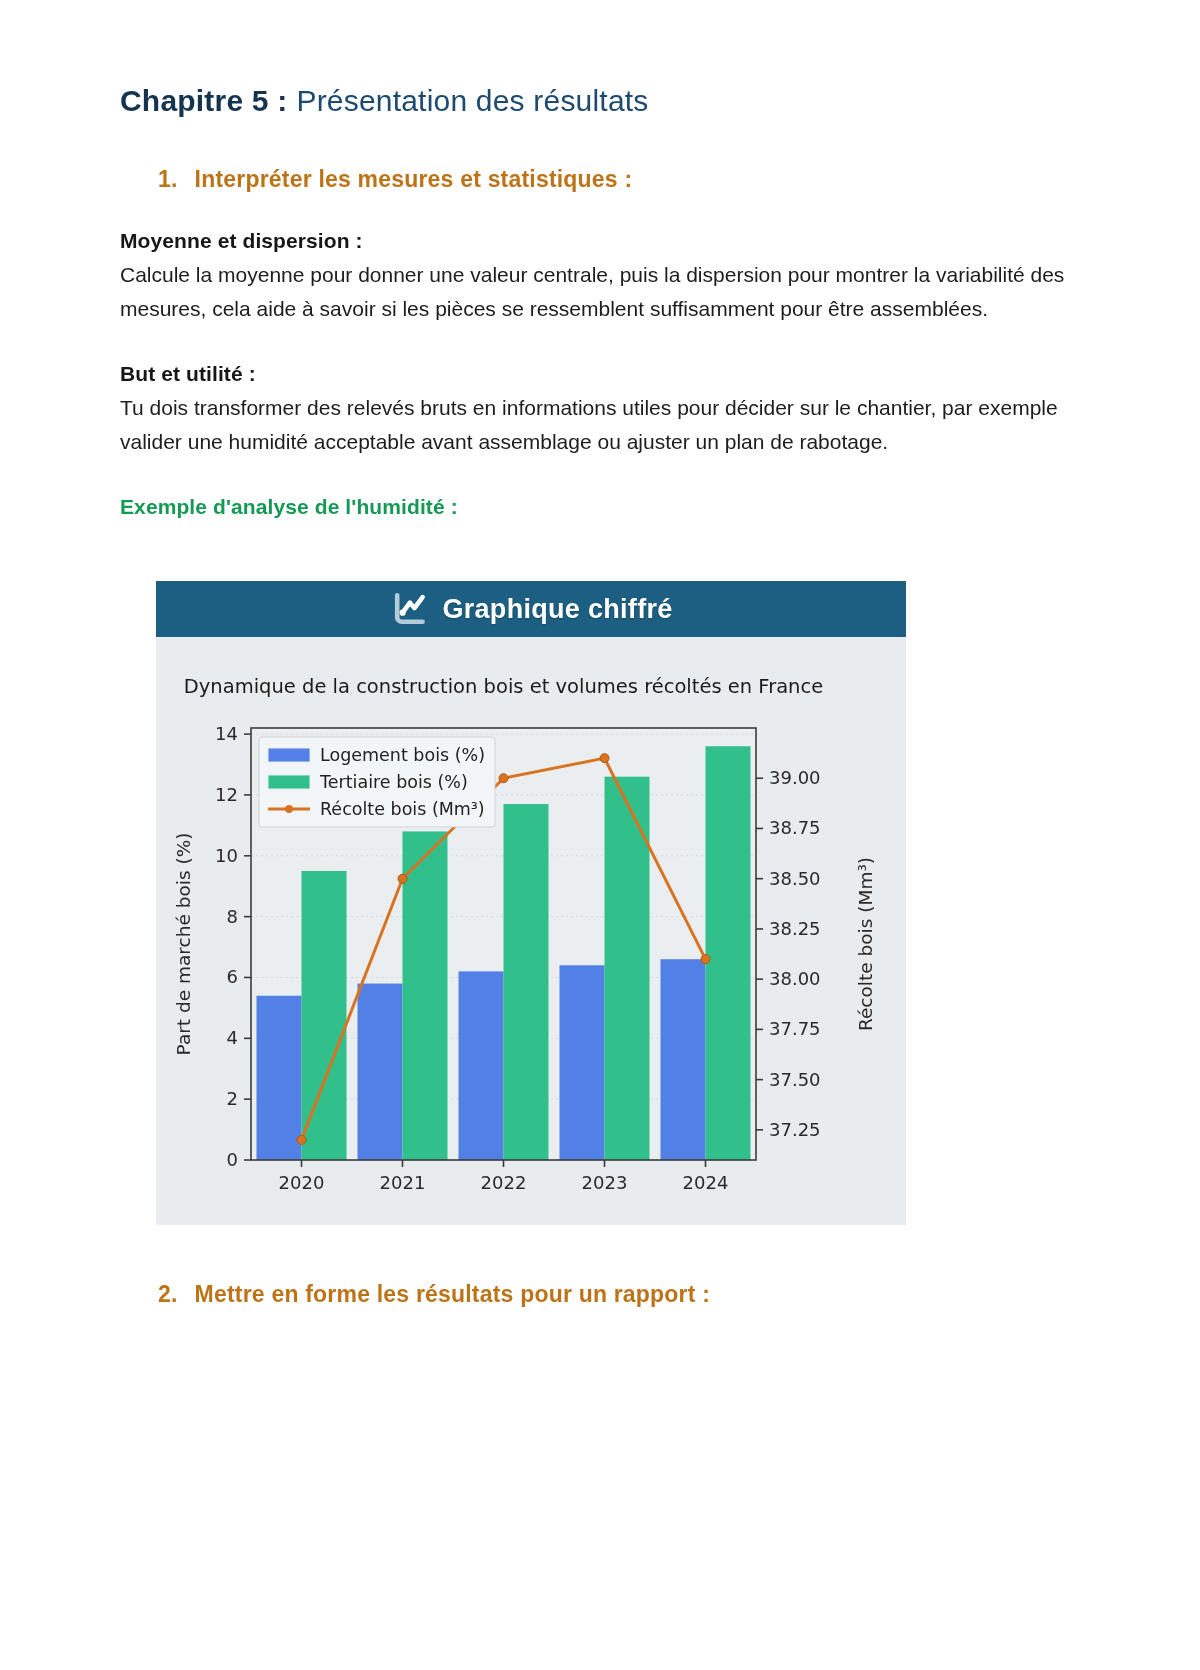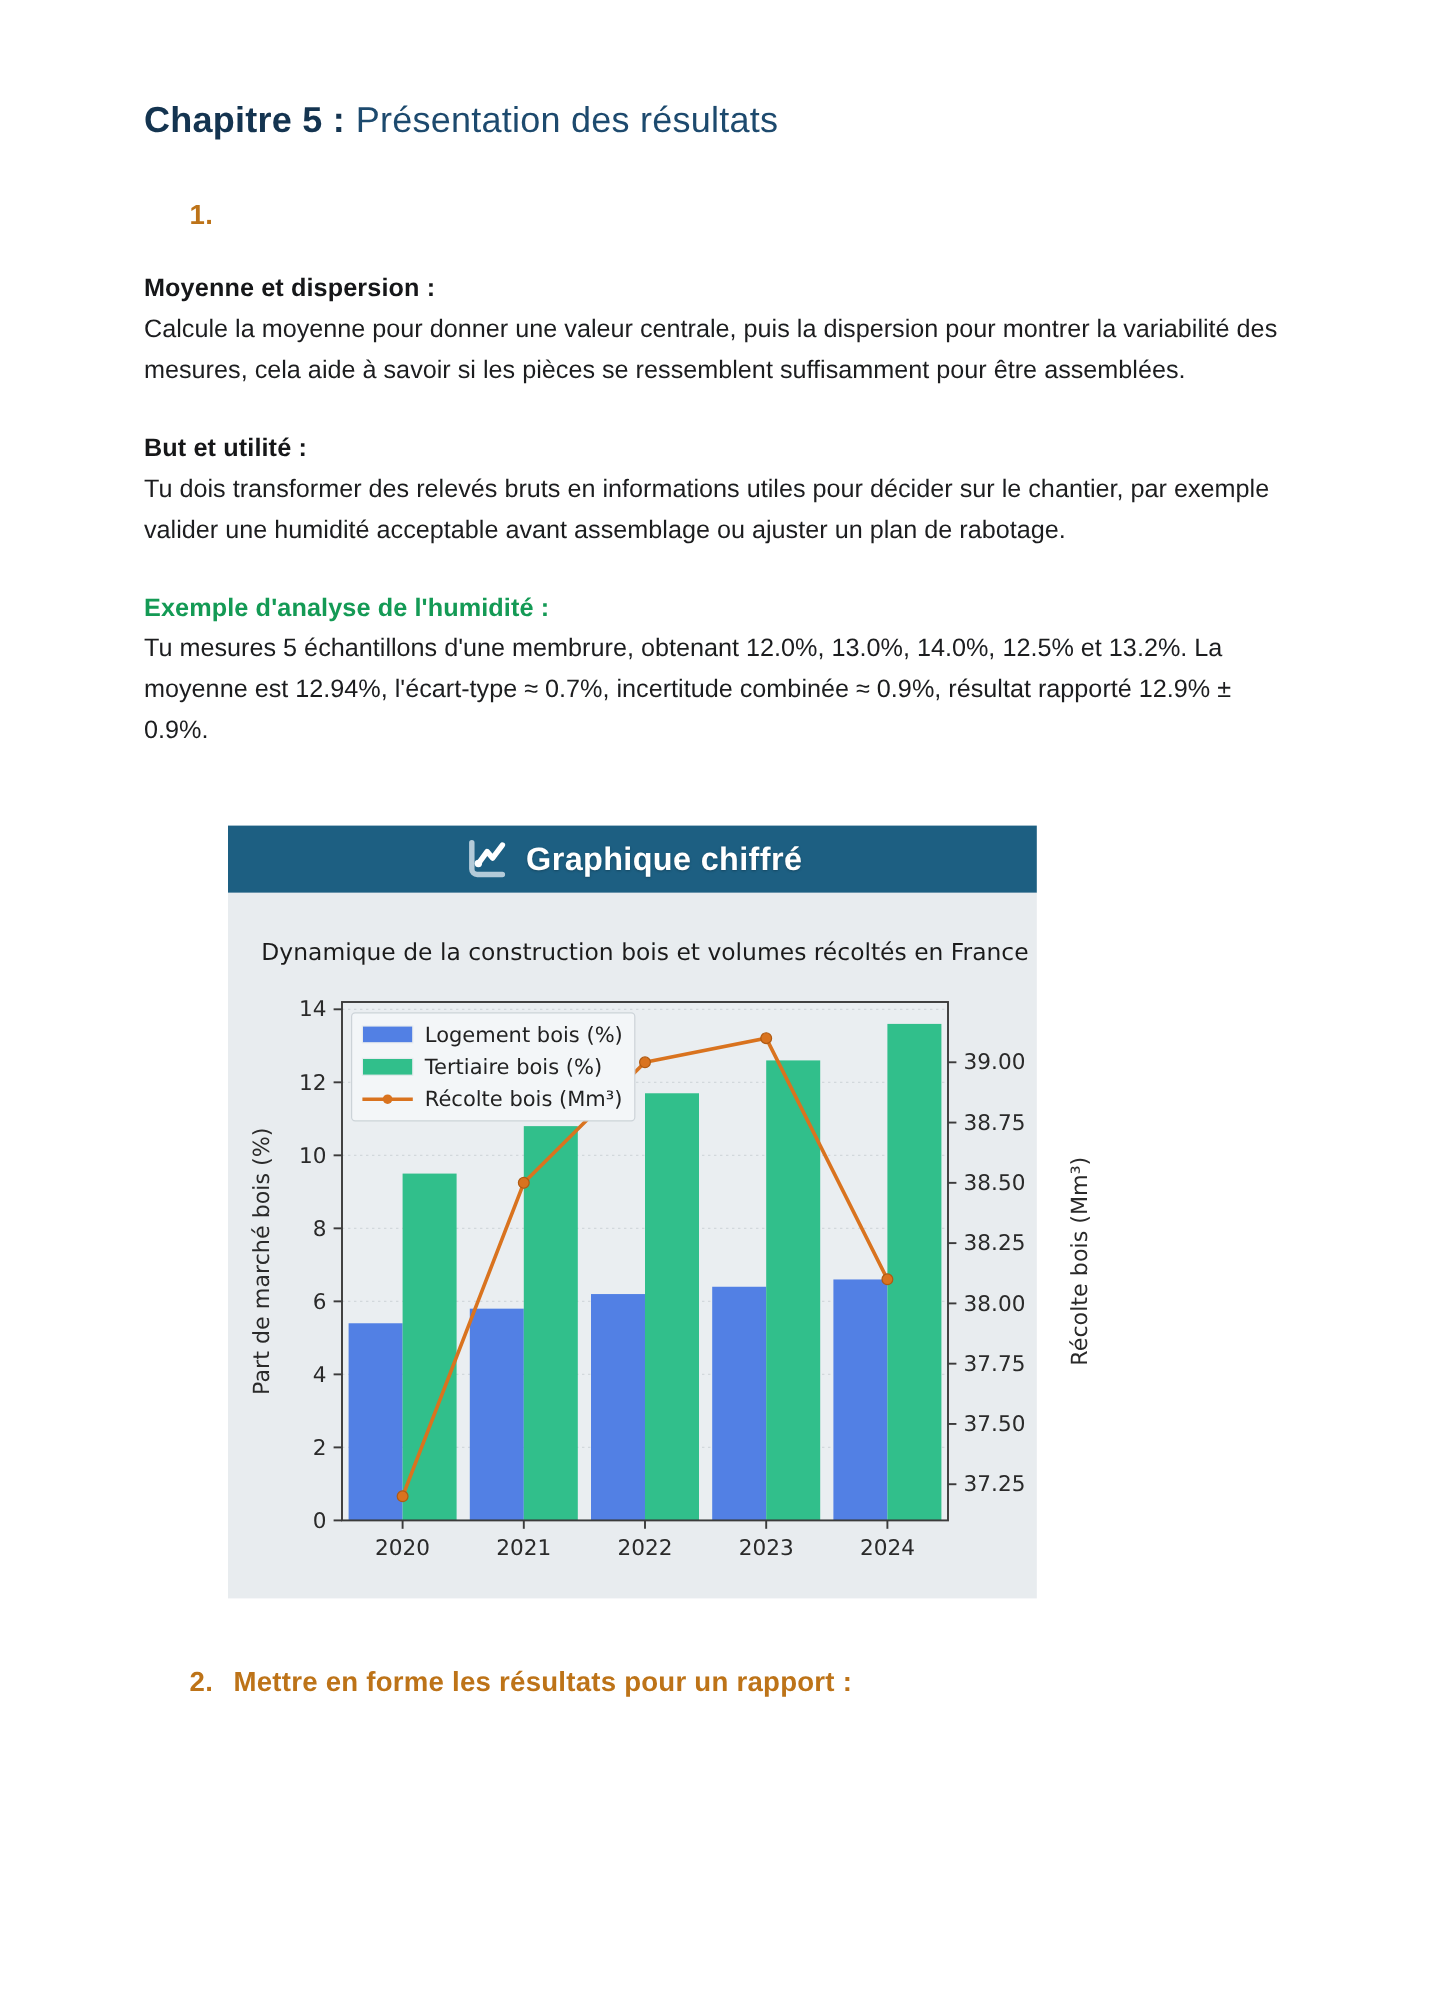--- a/index.html
+++ b/index.html
@@ -22,21 +22,21 @@
     font-weight: 700; font-size: 23px;
     color: #bd7318; letter-spacing: 0.2px;
     margin: 48px 0 0 38px;
   }
 
   .block { margin-top: 36px; max-width: 962px; }
   .block h3 { font-size: 21px; font-weight: 700; margin: 0 0 5px 0; color: #161719; letter-spacing: 0.1px; }
   .block h3.green { color: #149a55; }
   .block p  { font-size: 21px; line-height: 34px; margin: 0; color: #1c1d1f; }
 
-  .chart-card { width: 674px; margin: 62px 0 0 70px; }
+  .chart-card { width: 750px; margin: 62px 0 0 36px; }
   .chart-banner {
     height: 56px; background: #1d5f82;
     display: flex; align-items: center; justify-content: center; gap: 13px;
     color: #ffffff; font-size: 27px; font-weight: 700; letter-spacing: 0.3px;
     text-shadow: 0 1px 2px rgba(0,0,0,0.25);
   }
   .chart-banner svg { display: block; }
   .chart-body { background: #e8ecef; padding: 16px 0 12px 0; }
   #chart-svg { display: block; width: 750px; height: 560px; font-family: "DejaVu Sans", sans-serif; }
 
@@ -46,36 +46,36 @@
 <body>
 
 <main class="page">
 
   <h1 class="page-title">
     <span class="chapter-label">Chapitre 5 :</span><span class="chapter-name">Présentation des résultats</span>
   </h1>
 
   <div class="num-heading">
     <span>1.</span>
+    <span>Interpréter les mesures et statistiques :</span>
   </div>
 
   <section class="block">
     <h3>Moyenne et dispersion :</h3>
     <p>Calcule la moyenne pour donner une valeur centrale, puis la dispersion pour montrer la variabilité des mesures, cela aide à savoir si les pièces se ressemblent suffisamment pour être assemblées.</p>
   </section>
 
   <section class="block">
     <h3>But et utilité :</h3>
     <p>Tu dois transformer des relevés bruts en informations utiles pour décider sur le chantier, par exemple valider une humidité acceptable avant assemblage ou ajuster un plan de rabotage.</p>
   </section>
 
 
   <section class="block">
     <h3 class="green">Exemple d'analyse de l'humidité :</h3>
-    <p>Tu mesures 5 échantillons d'une membrure, obtenant 12.0%, 13.0%, 14.0%, 12.5% et 13.2%. La moyenne est 12.94%, l'écart-type ≈ 0.7%, incertitude combinée ≈ 0.9%, résultat rapporté 12.9% ± 0.9%.</p>
   </section>
 
   <div class="chart-card">
     <div class="chart-banner">
       <svg width="40" height="40" viewBox="0 0 44 44" aria-hidden="true">
         <path d="M9 7 V31 a5 5 0 0 0 5 5 H37" fill="none" stroke="#b4cbd9" stroke-width="5" stroke-linecap="round"></path>
         <polyline points="15,26 23,15 28,21 37,9" fill="none" stroke="#ffffff" stroke-width="5" stroke-linecap="round" stroke-linejoin="round"></polyline>
         <circle cx="15" cy="26" r="3.4" fill="#ffffff"></circle>
       </svg>
       <span>Graphique chiffré</span>

